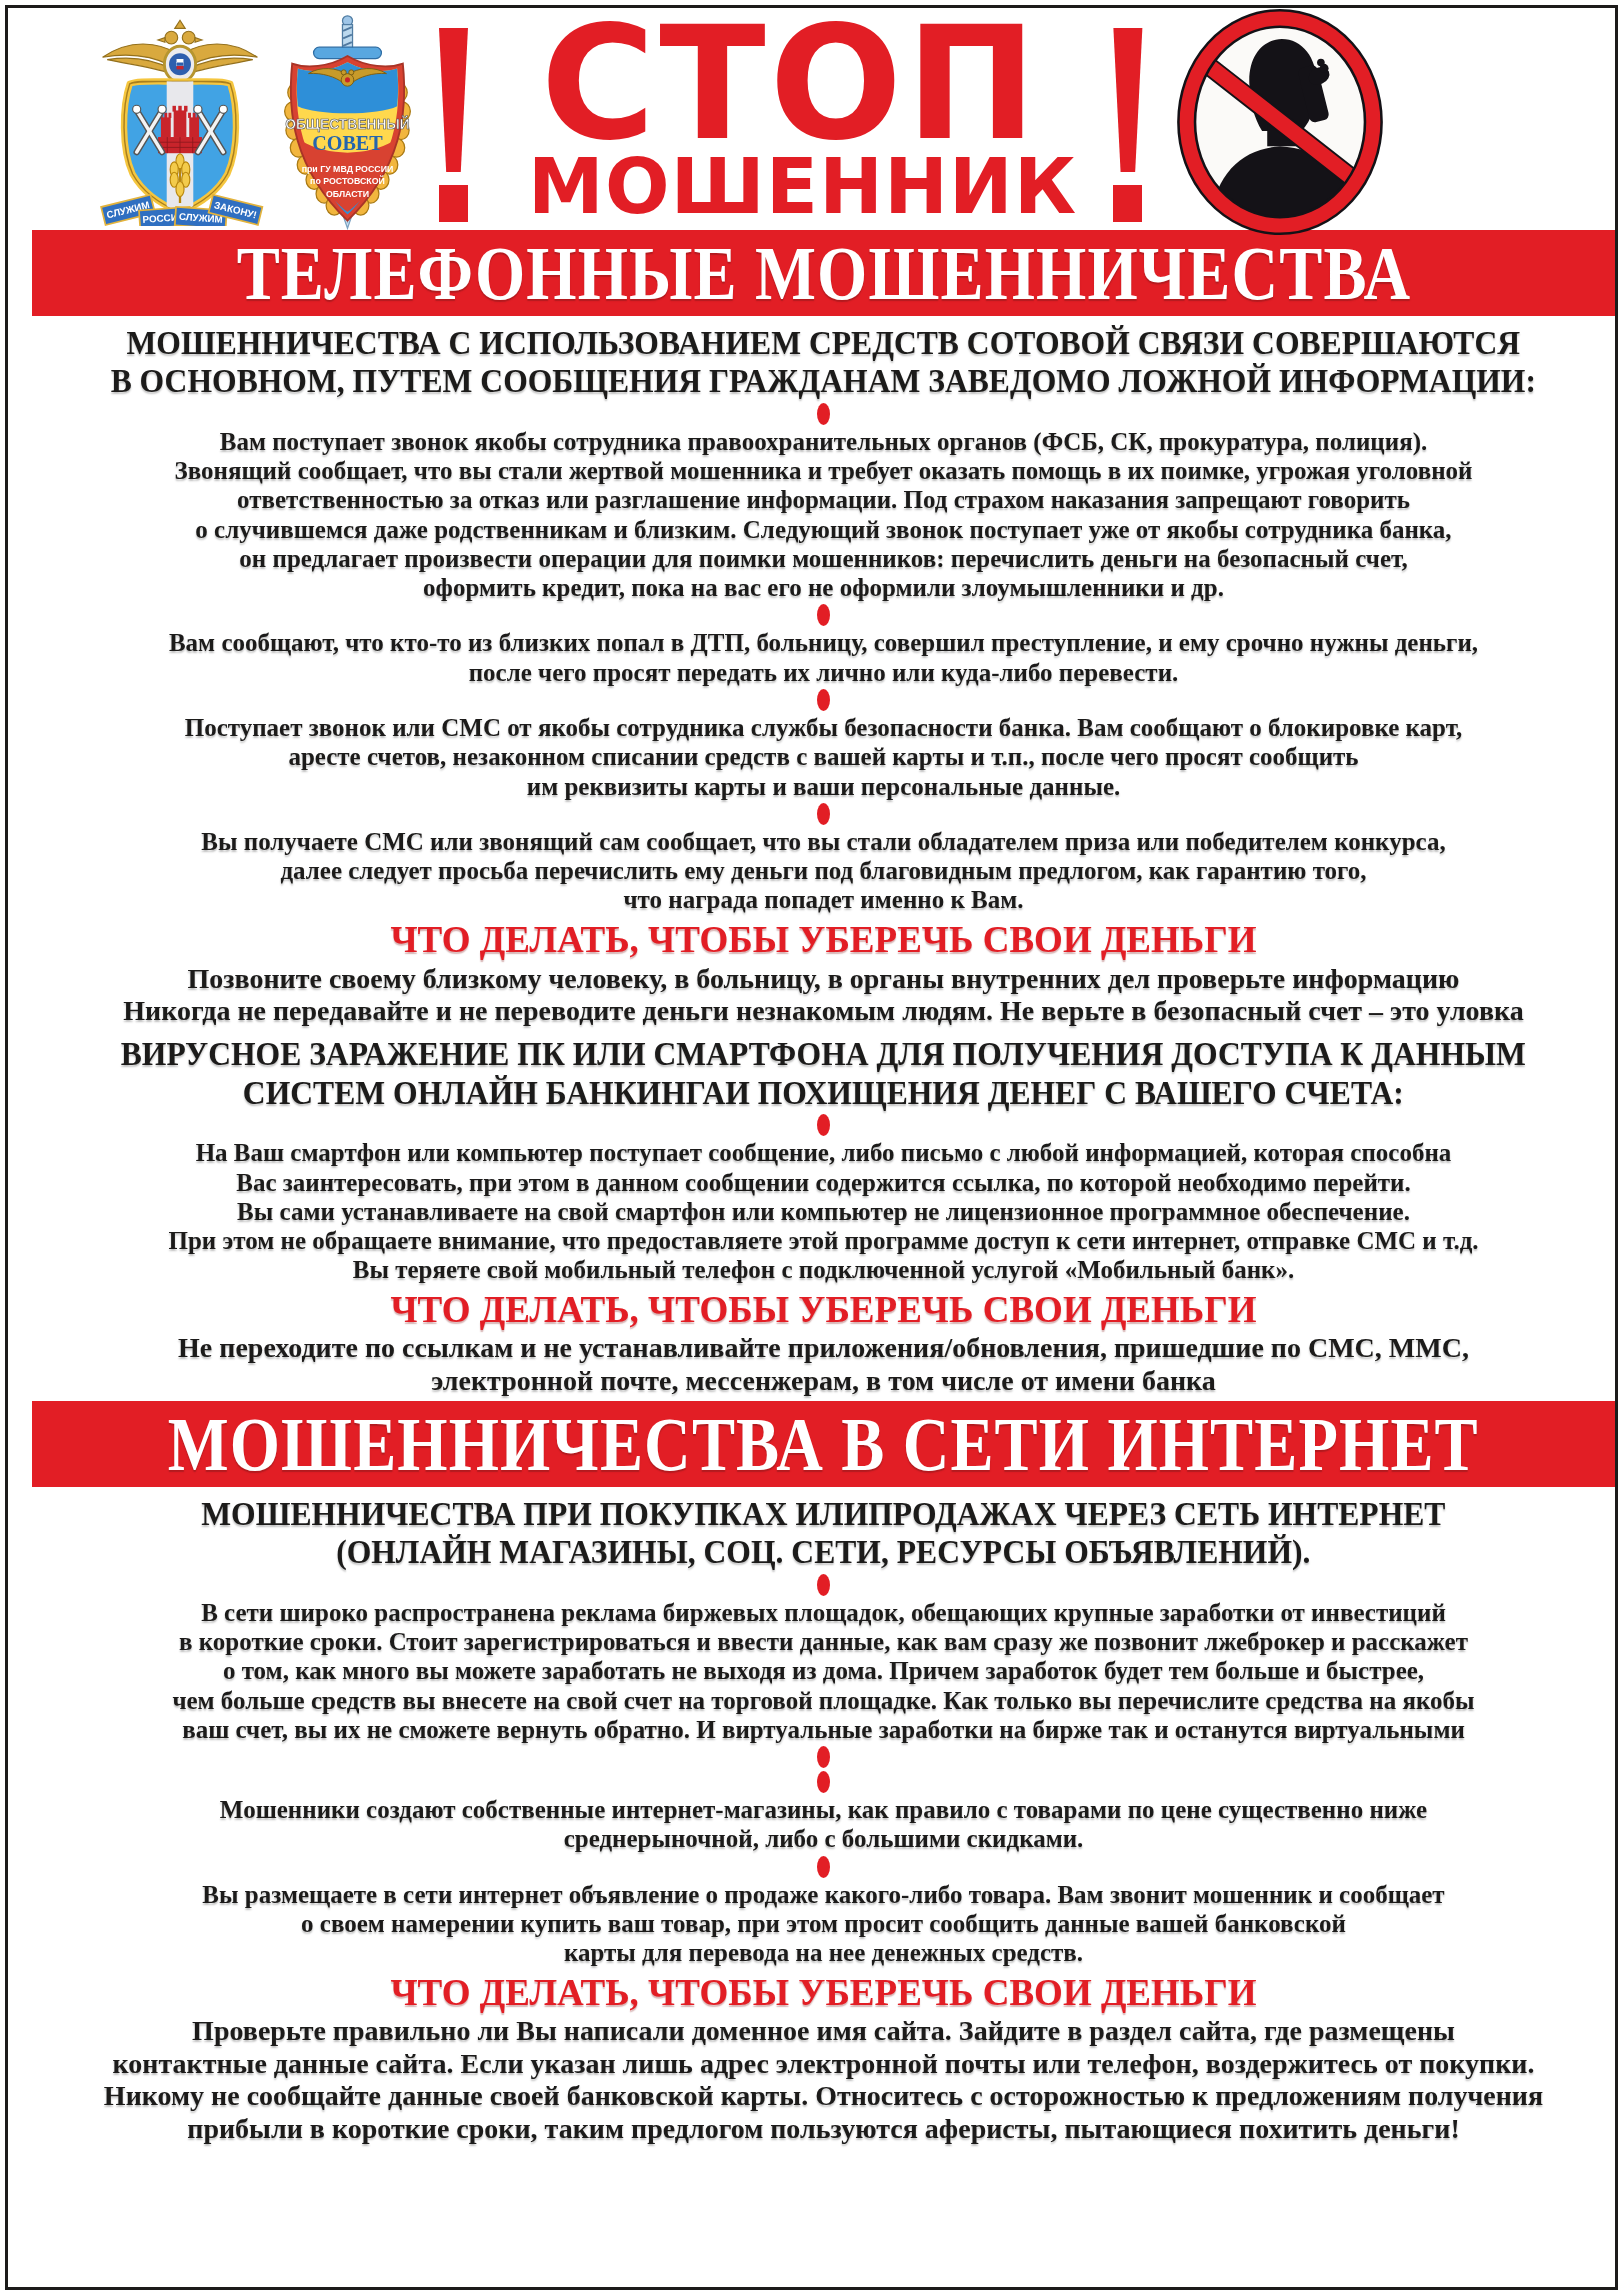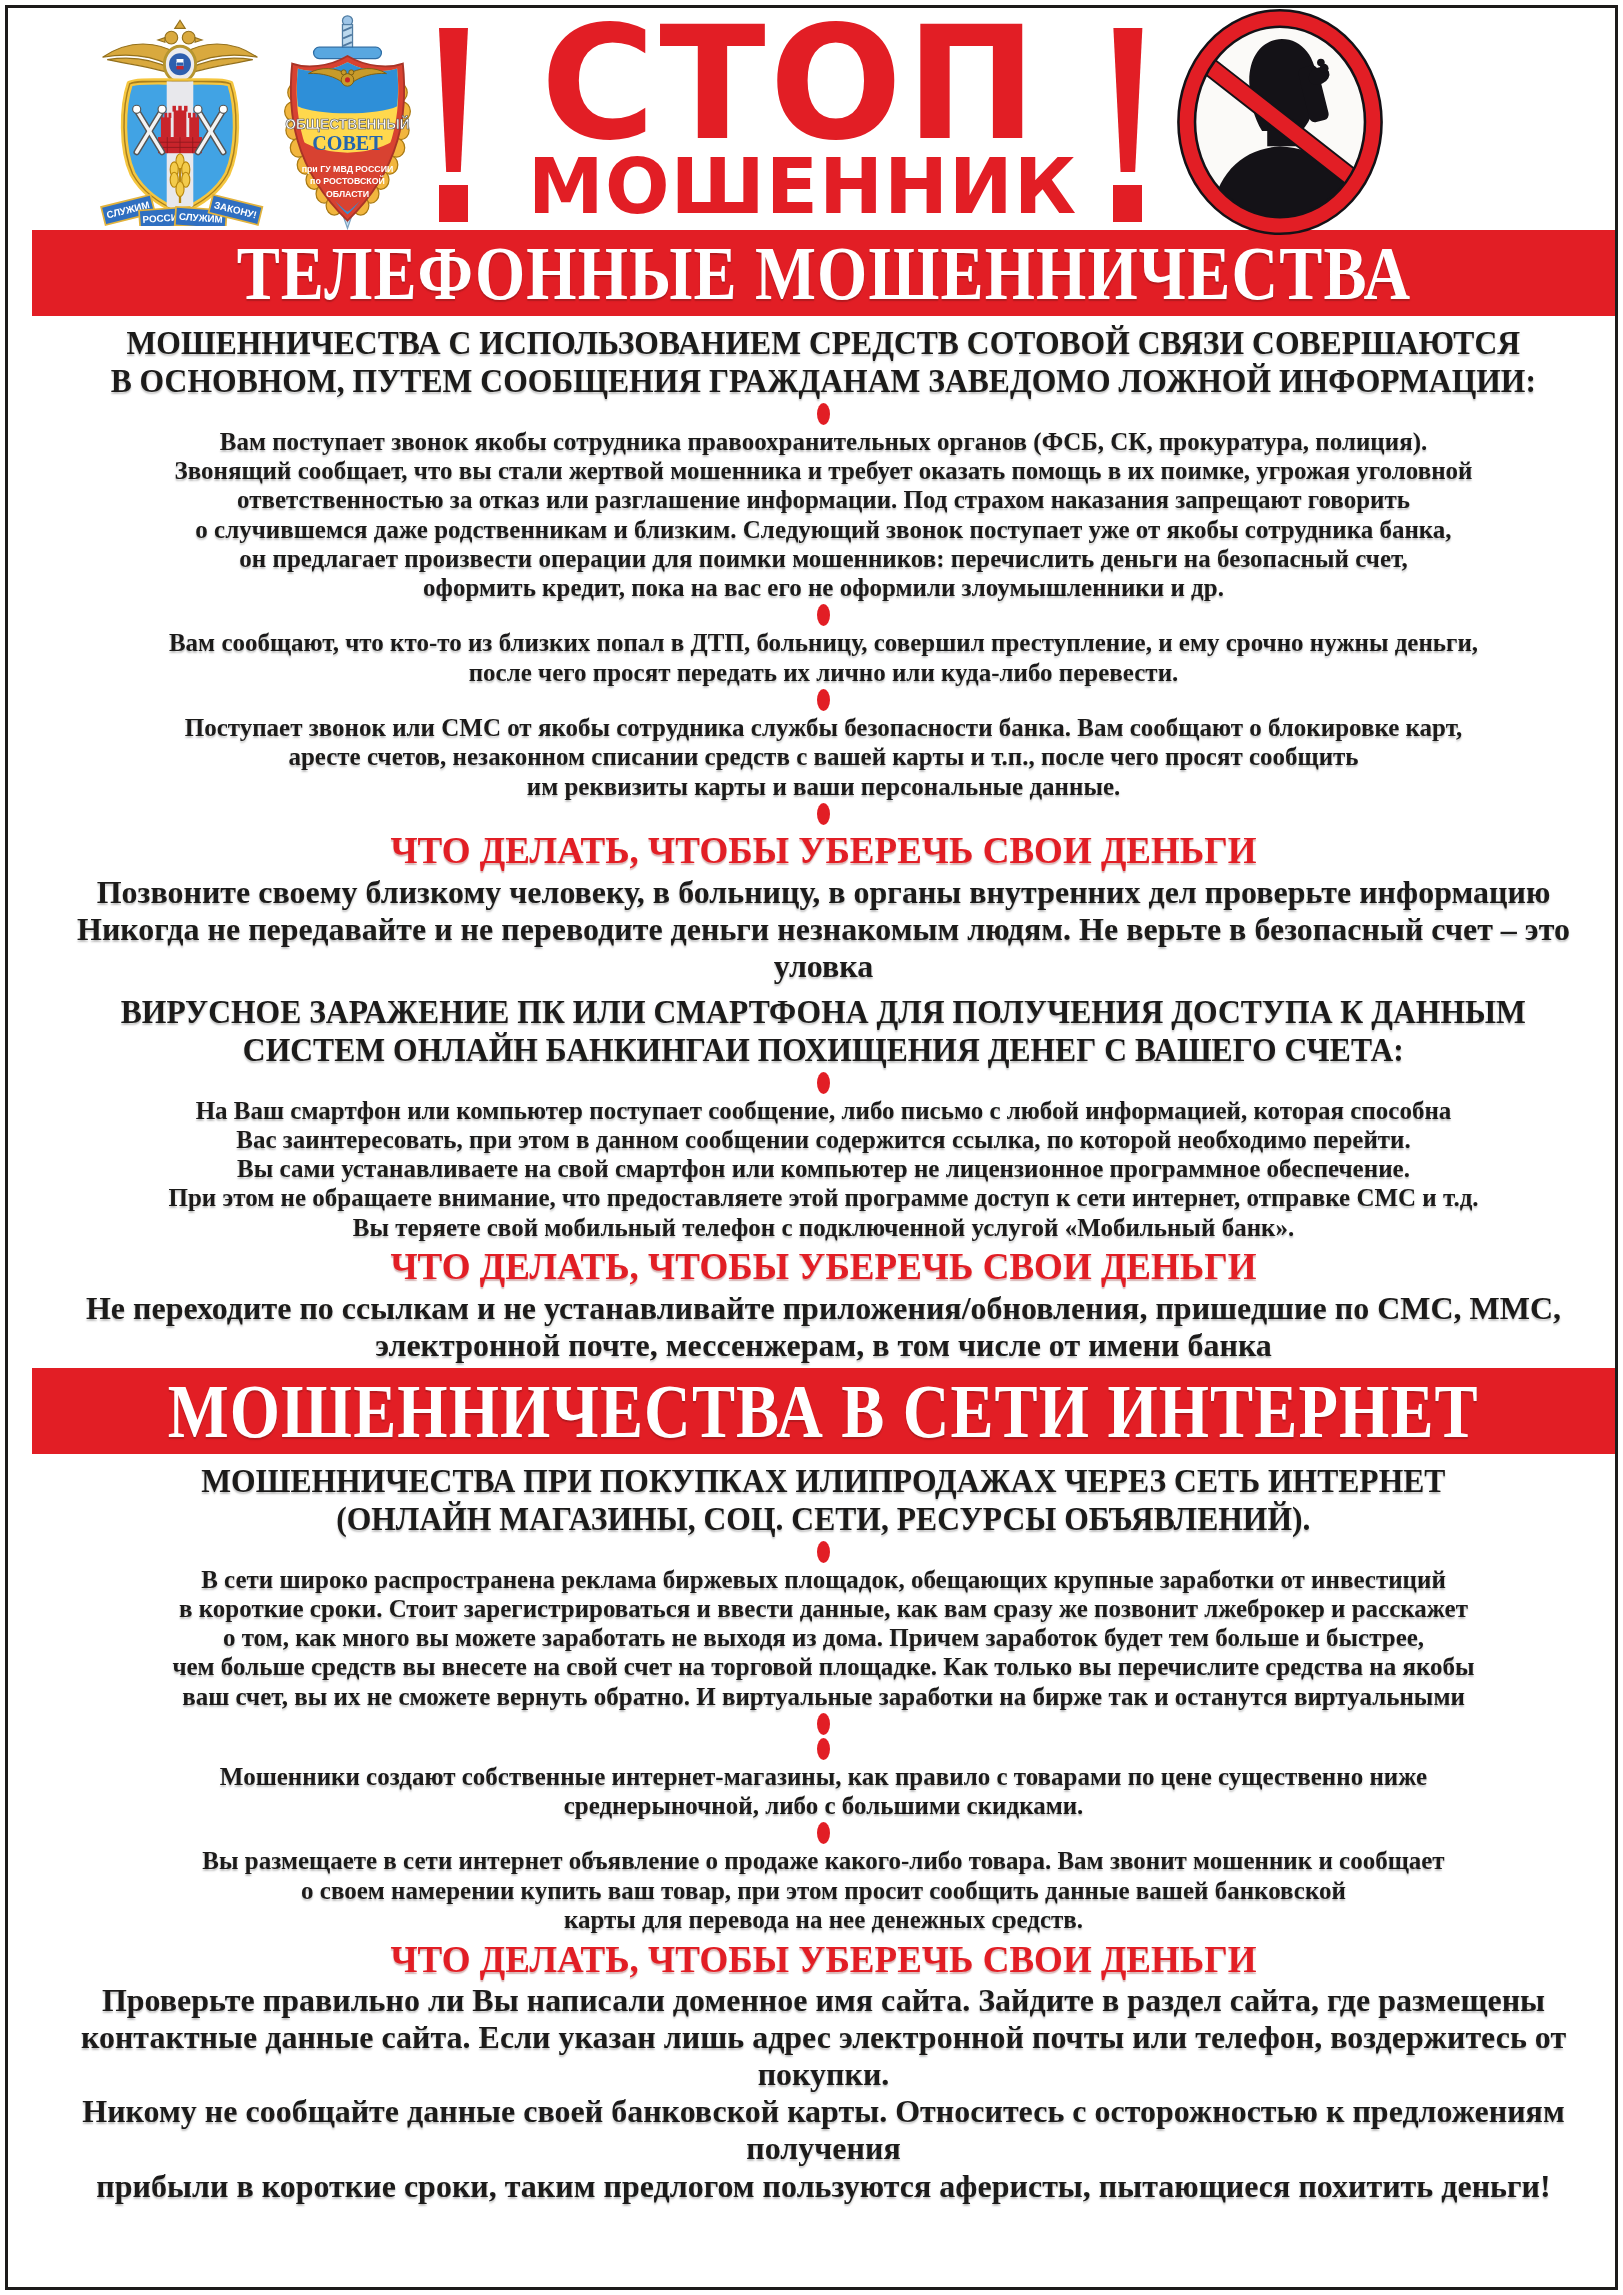--- a/index.html
+++ b/index.html
@@ -62,21 +62,21 @@
   .bullet .dot{width:13px; height:22px; background:var(--red); border-radius:50%;}
   .para{
     font-weight:bold; font-size:25px; line-height:1.17; color:var(--ink);
     margin:0 14.4px; white-space:pre-line; text-shadow:0 2px 2px rgba(0,0,0,.25);
   }
   .advice-title{
     color:var(--red); font-weight:bold; font-size:37px; line-height:1.05;
     margin:6.5px 0 2.6px; text-shadow:0 2px 1.3px rgba(120,0,0,.3);
   }
   .advice{
-    font-weight:bold; font-size:32px; line-height:1.16; color:var(--ink);
+    font-weight:bold; font-size:28px; line-height:1.16; color:var(--ink);
     margin:0 13px 3.9px; white-space:pre-line; text-shadow:0 2px 2px rgba(0,0,0,.25);
   }
   section{display:block;padding-left:24px;}
 </style>
 </head>
 <body>
 
 <div class="poster">
 
   <header class="header">
@@ -297,20 +297,23 @@
     <div class="bullet">
         <span class="dot"></span>
       </div>
     <p class="para">Поступает звонок или СМС от якобы сотрудника службы безопасности банка. Вам сообщают о блокировке карт,
 аресте счетов, незаконном списании средств с вашей карты и т.п.,  после чего просят сообщить
 им реквизиты карты и ваши персональные данные.</p>
 
     <div class="bullet">
         <span class="dot"></span>
       </div>
+    <p class="para">Вы получаете СМС или звонящий сам сообщает, что вы стали обладателем приза или победителем конкурса,
+далее следует просьба перечислить ему деньги под благовидным предлогом, как гарантию того,
+что награда попадет именно к Вам.</p>
 
     <h3 class="advice-title">ЧТО ДЕЛАТЬ, ЧТОБЫ УБЕРЕЧЬ СВОИ ДЕНЬГИ</h3>
     <p class="advice">Позвоните своему близкому человеку, в больницу, в органы внутренних дел проверьте информацию
 Никогда не передавайте и не переводите деньги незнакомым людям. Не верьте в безопасный счет – это уловка</p>
   </section>
 
   <section>
     <div class="intro">ВИРУСНОЕ ЗАРАЖЕНИЕ ПК ИЛИ СМАРТФОНА ДЛЯ ПОЛУЧЕНИЯ ДОСТУПА К ДАННЫМ
 СИСТЕМ ОНЛАЙН БАНКИНГАИ ПОХИЩЕНИЯ  ДЕНЕГ С ВАШЕГО СЧЕТА:</div>
 

